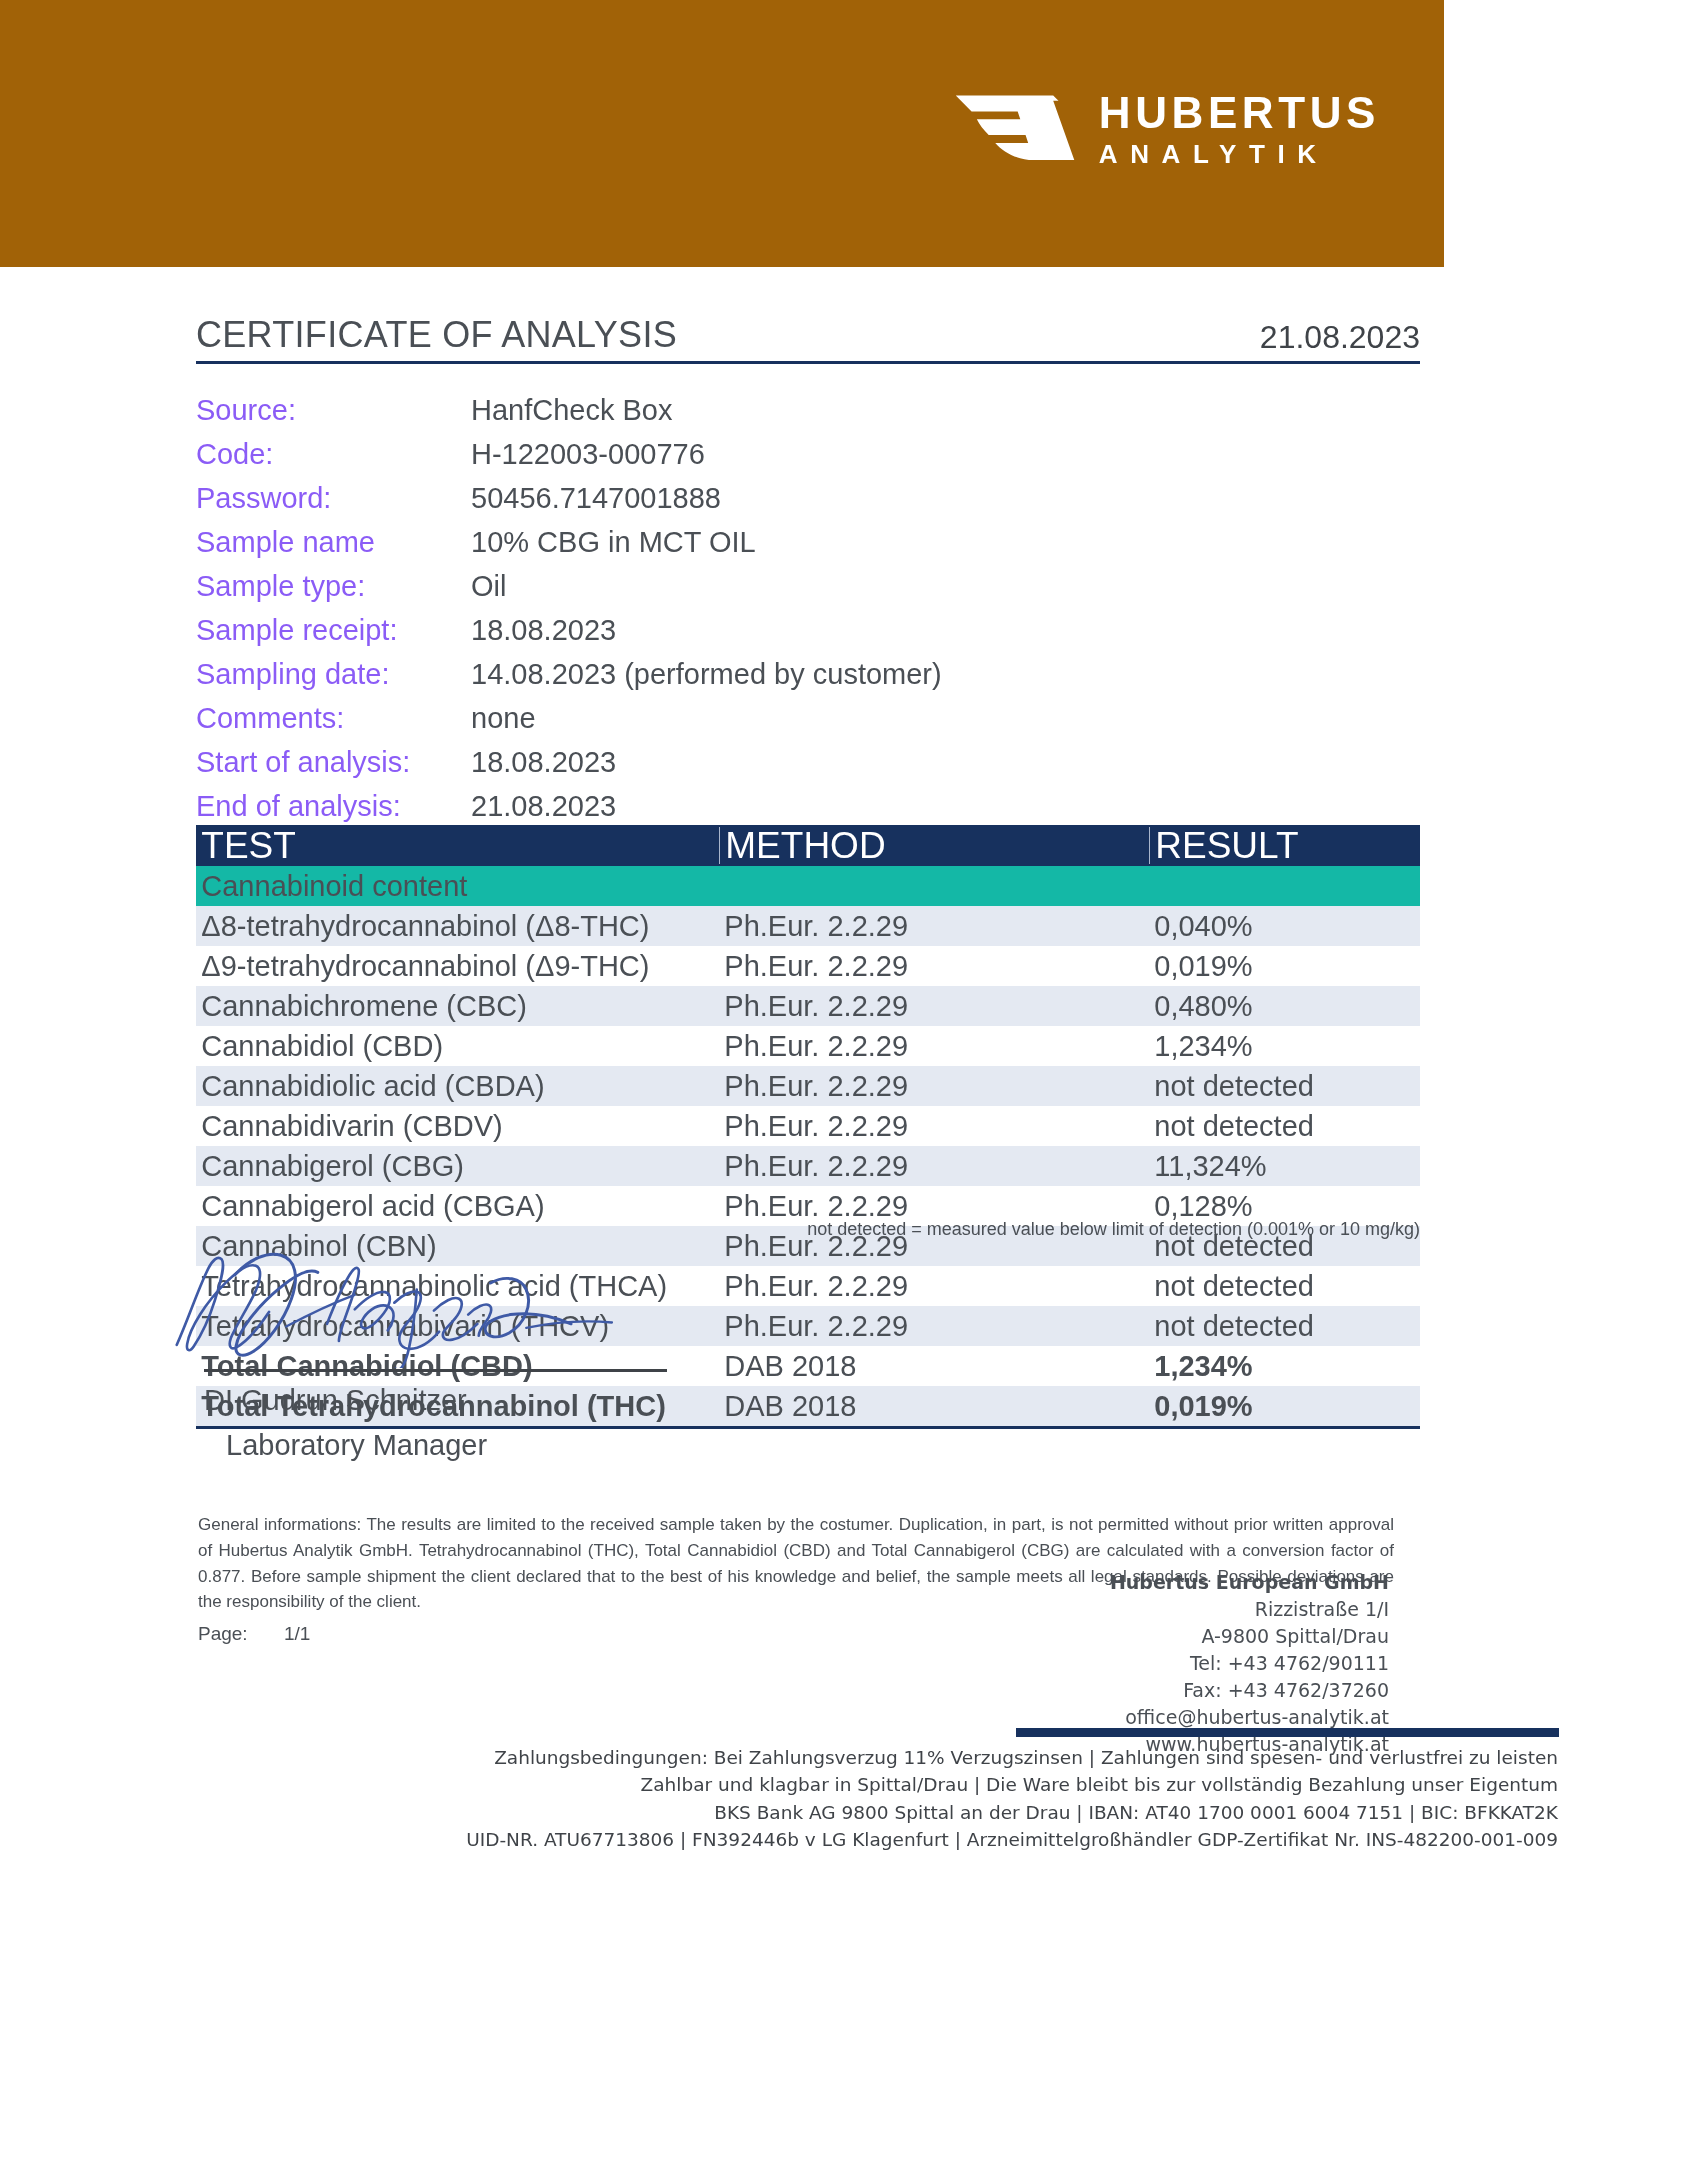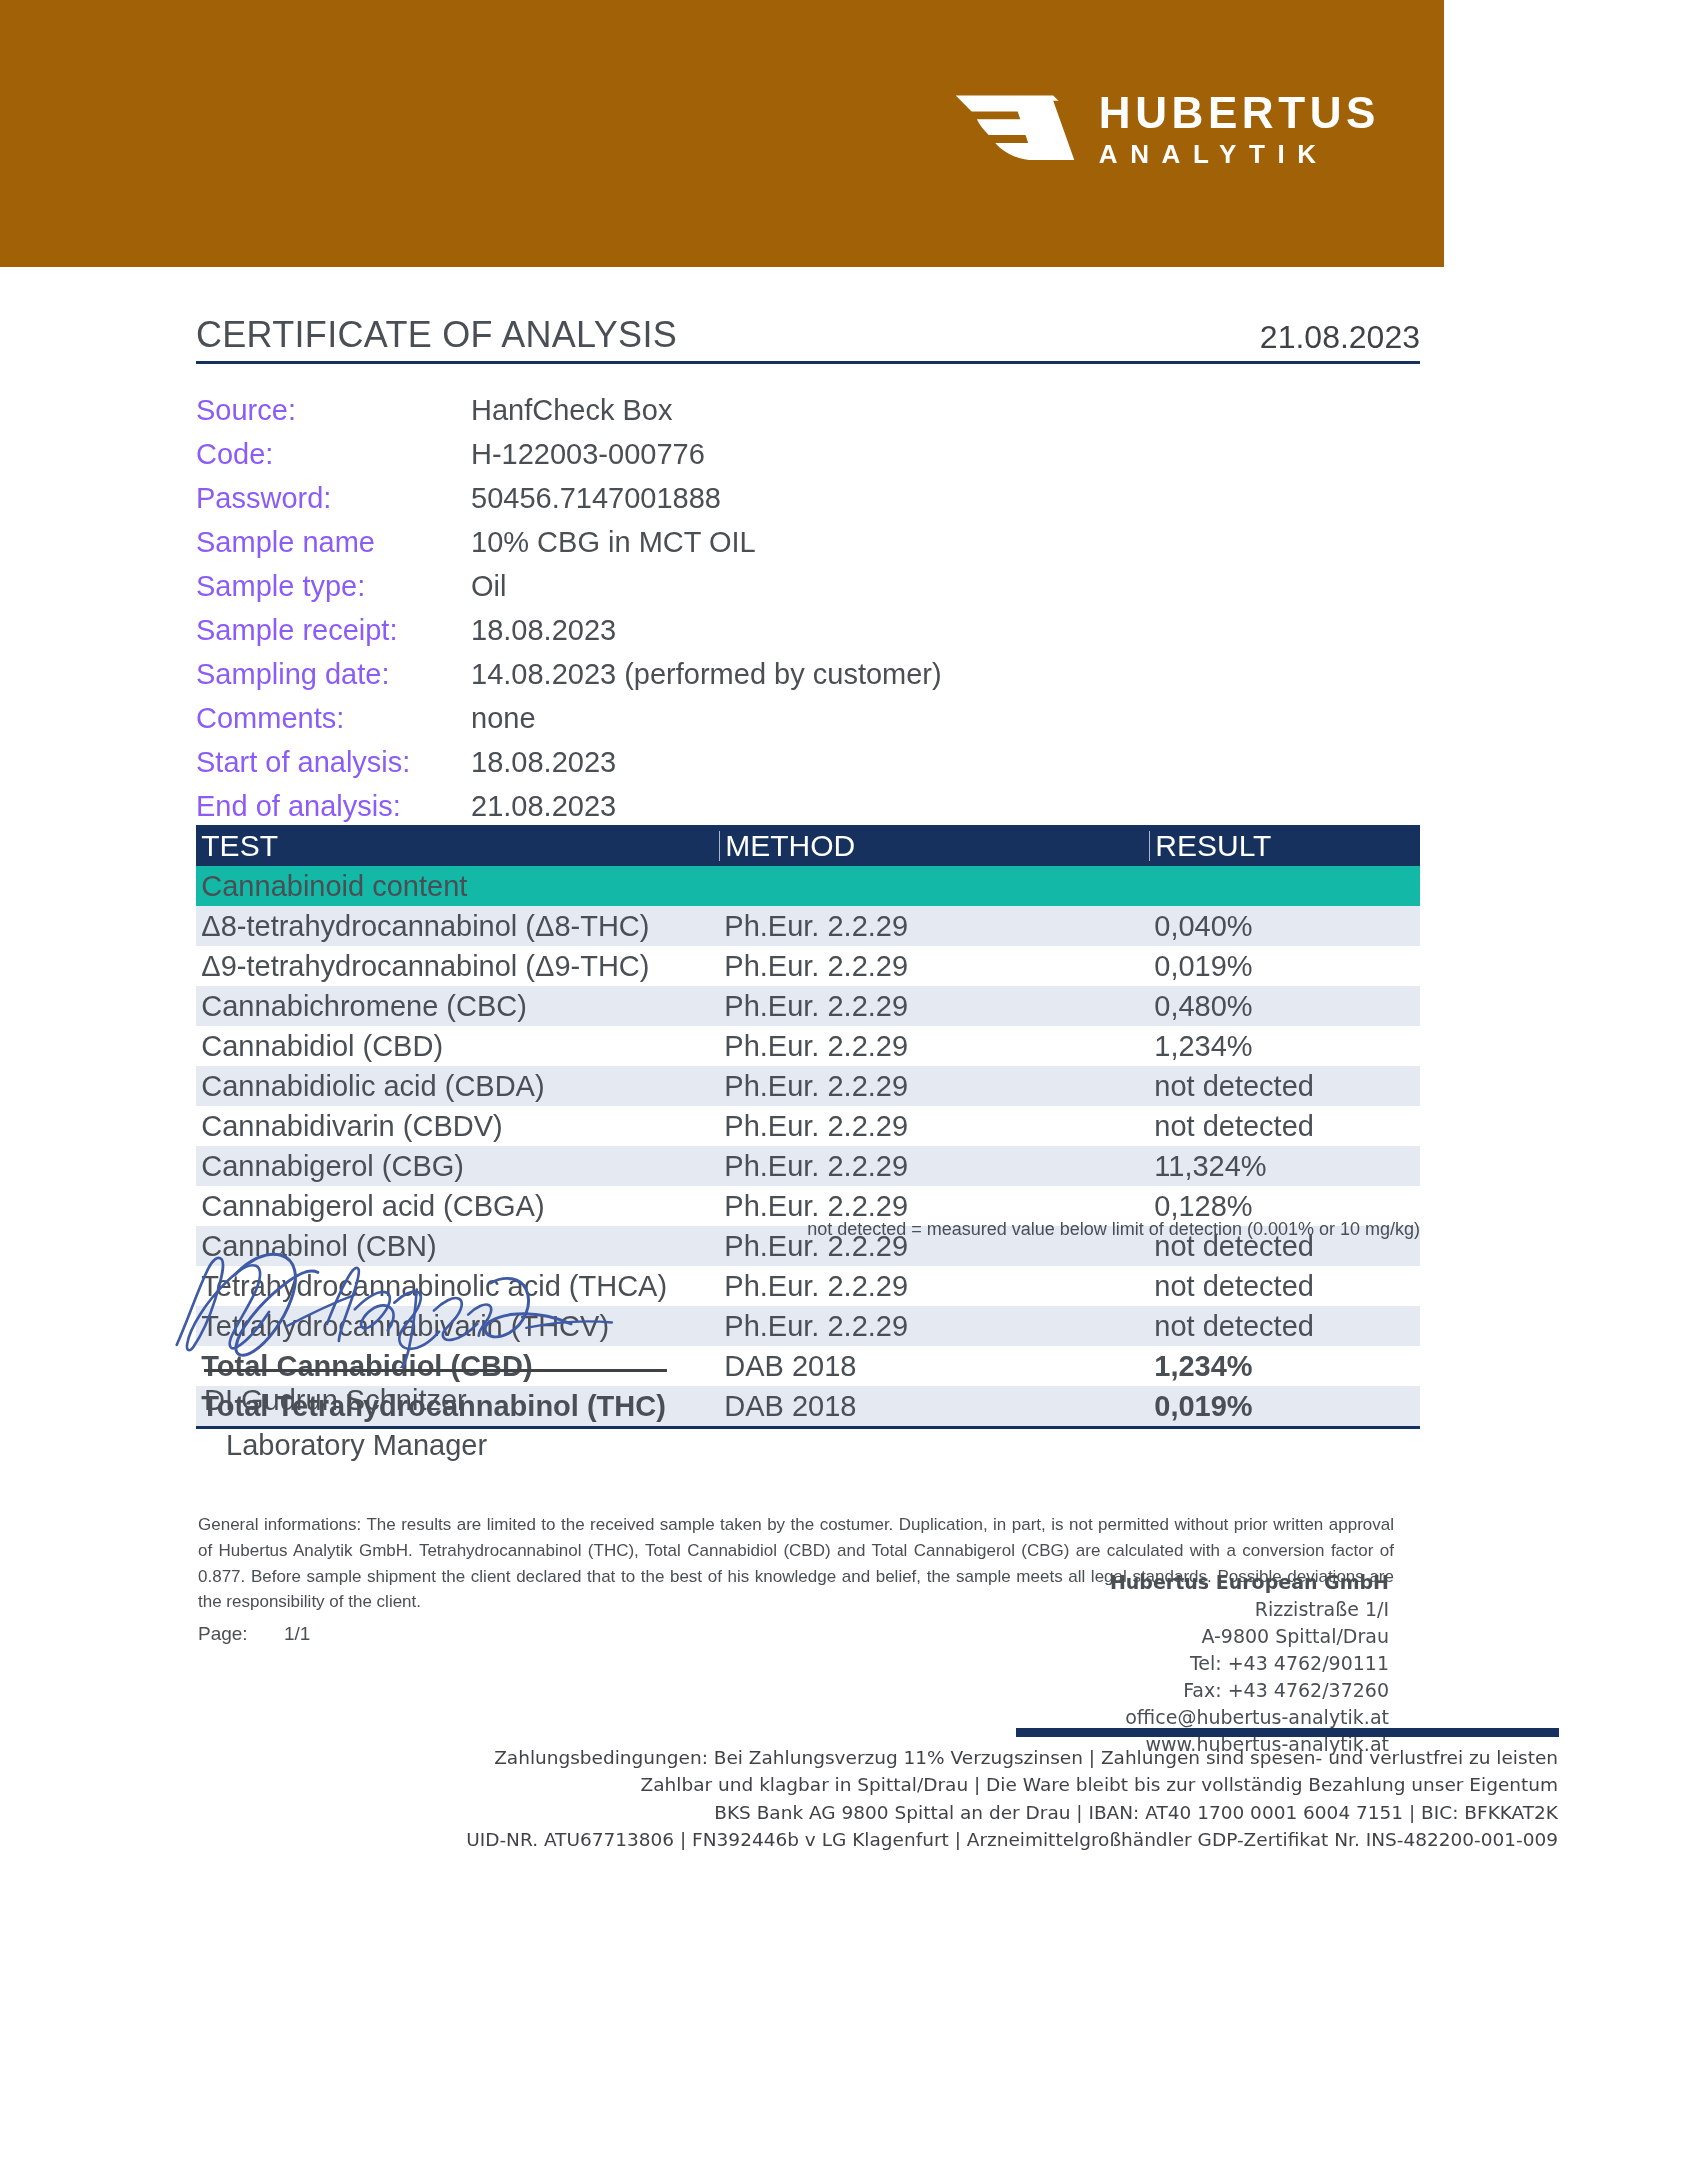--- a/index.html
+++ b/index.html
@@ -68,21 +68,21 @@
   }
 
   
   .table{
     position:absolute; left:196px; top:558px; width:1224px;
   }
   .thead{
     display:flex; background:#17315e; height:41px; align-items:center;
   }
   .thead .th{
-    font-size:30px; color:#ffffff; line-height:1;
+    font-size:37px; color:#ffffff; line-height:1;
     padding-left:5.3px;
   }
   .th-test{ width:523px; flex:0 0 523px; }
   .th-method{
     width:430px; flex:0 0 430px;
     border-left:1.3px solid #a9b6cc;
   }
   .th-result{
     flex:1 1 auto;
     border-left:1.3px solid #a9b6cc;

